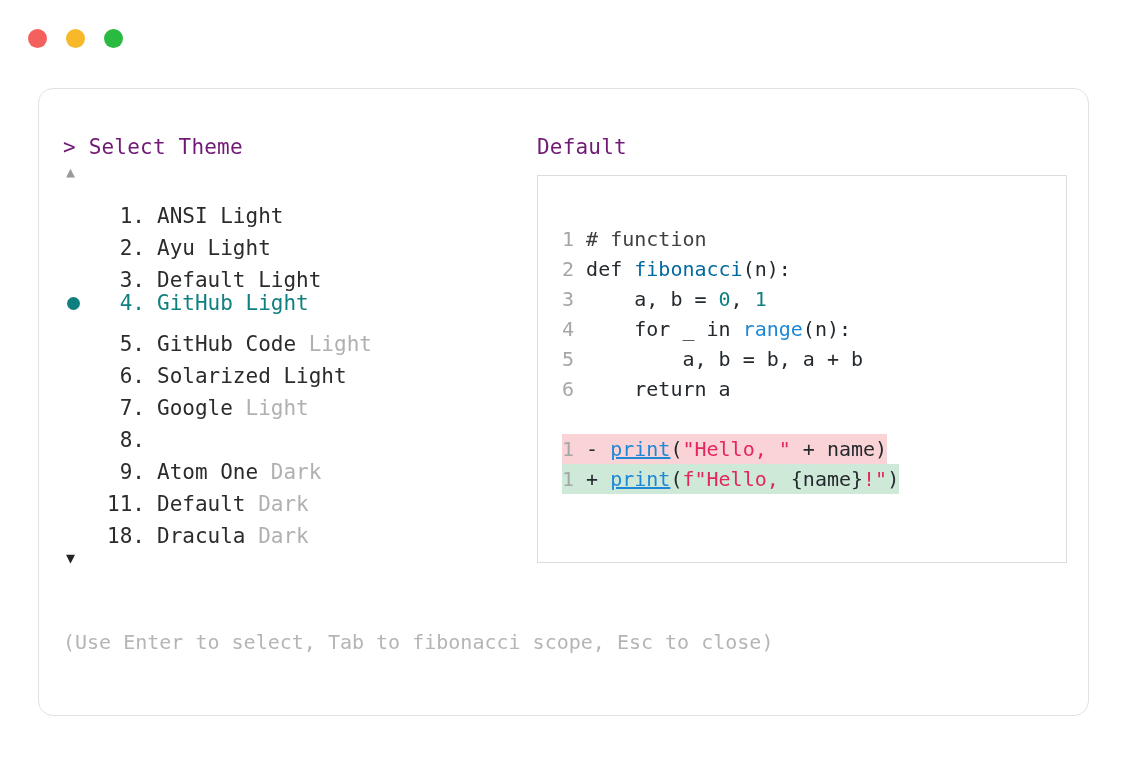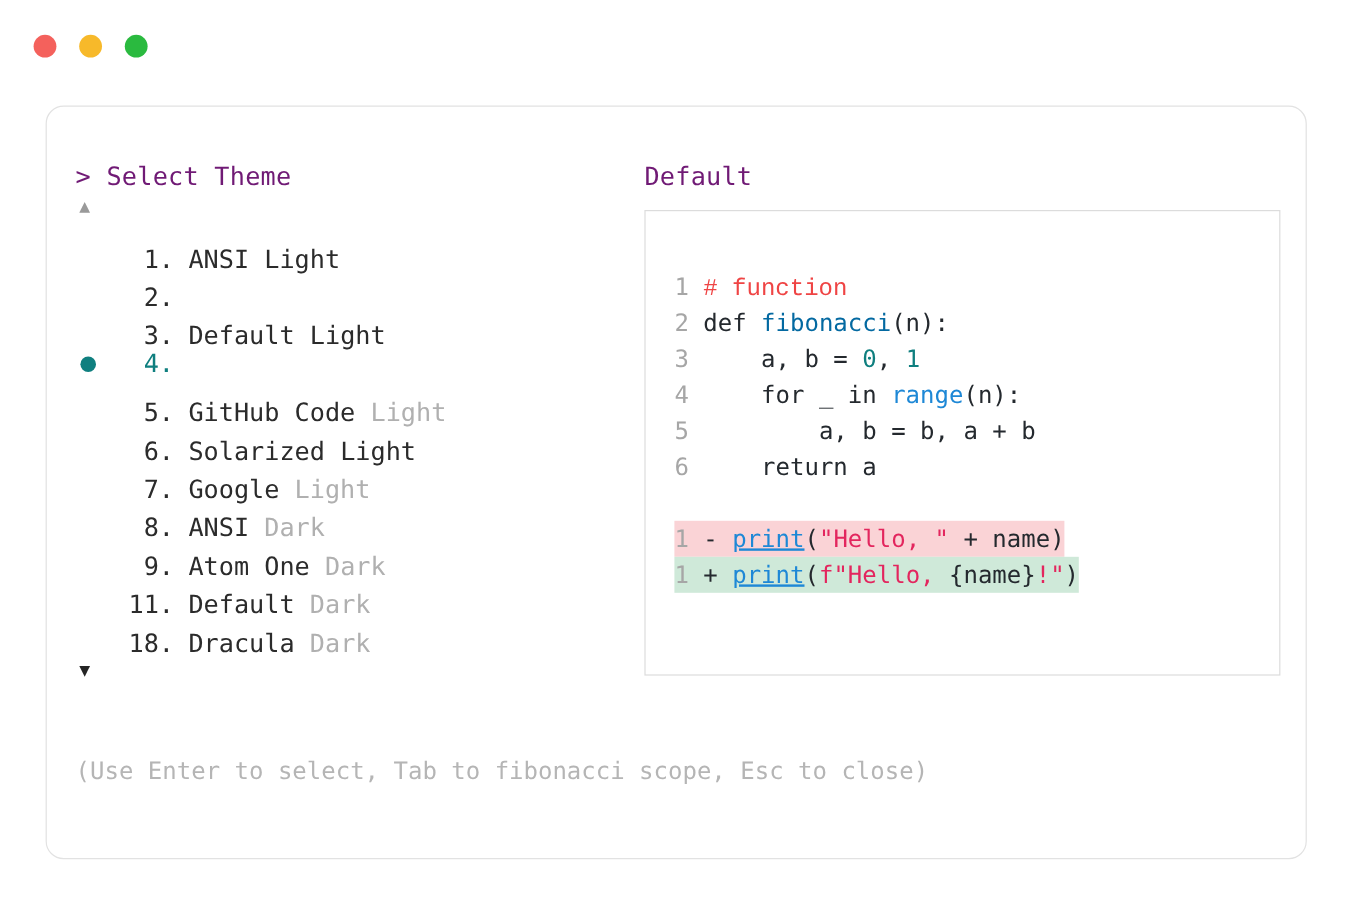--- a/index.html
+++ b/index.html
@@ -186,21 +186,21 @@
   .diff-line {
     height: 30px;
     white-space: pre;
     display: inline-block;
   }
   .diff-del { background: #fad3d6; }
   .diff-add { background: #cfe9d9; }
 
   
   .tok-plain   { color: #24292e; }
-  .tok-comment { color: #ef4444; font-family: Liberation Mono, monospace; }
+  .tok-comment { color: #404040; }
   .tok-func    { color: #0369a1; }
   .tok-kw      { color: #24292e; }
   .tok-num     { color: #0f7f7f; }
   .tok-builtin { color: #1e88d6; }
   .tok-str     { color: #e3265e; }
   .tok-call    { color: #1e88d6; text-decoration: underline; }
 </style>
 </head>
 <body>
 
@@ -213,27 +213,27 @@
 <div class="card">
   <div class="panes">
 
     <div class="left-pane">
       <div class="pane-heading">&gt; Select Theme</div>
 
       <div class="scroll-arrow arrow-up">▲</div>
 
       <div class="theme-list" id="theme-list">
           <div class="theme-row"><span class="bullet-cell"></span><span class="idx-cell"> 1.</span><span class="name-cell"><span>ANSI</span><span class="variant"> Light</span></span></div>
-          <div class="theme-row"><span class="bullet-cell"></span><span class="idx-cell"> 2.</span></div>
+          <div class="theme-row"><span class="bullet-cell"></span><span class="idx-cell"> 2.</span><span class="name-cell"><span>Ayu</span><span class="variant"> Light</span></span></div>
           <div class="theme-row"><span class="bullet-cell"></span><span class="idx-cell"> 3.</span><span class="name-cell"><span>Default</span><span class="variant"> Light</span></span></div>
-          <div class="theme-row selected"><span class="bullet-cell"><span class="bullet"></span></span><span class="idx-cell"> 4.</span></div>
+          <div class="theme-row selected"><span class="bullet-cell"><span class="bullet"></span></span><span class="idx-cell"> 4.</span><span class="name-cell"><span>GitHub</span><span class="variant"> Light</span></span></div>
           <div class="theme-row"><span class="bullet-cell"></span><span class="idx-cell"> 5.</span><span class="name-cell"><span>GitHub Code</span><span class="variant muted"> Light</span></span></div>
           <div class="theme-row"><span class="bullet-cell"></span><span class="idx-cell"> 6.</span><span class="name-cell"><span>Solarized</span><span class="variant"> Light</span></span></div>
           <div class="theme-row"><span class="bullet-cell"></span><span class="idx-cell"> 7.</span><span class="name-cell"><span>Google</span><span class="variant muted"> Light</span></span></div>
-          <div class="theme-row"><span class="bullet-cell"></span><span class="idx-cell"> 8.</span><span class="name-cell"><span>ANSI</span><span class="variant muted"> Dark</span></span></div>
+          <div class="theme-row"><span class="bullet-cell"></span><span class="idx-cell"> 8.</span></div>
           <div class="theme-row"><span class="bullet-cell"></span><span class="idx-cell"> 9.</span><span class="name-cell"><span>Atom One</span><span class="variant muted"> Dark</span></span></div>
           <div class="theme-row"><span class="bullet-cell"></span><span class="idx-cell">11.</span><span class="name-cell"><span>Default</span><span class="variant muted"> Dark</span></span></div>
           <div class="theme-row"><span class="bullet-cell"></span><span class="idx-cell">18.</span><span class="name-cell"><span>Dracula</span><span class="variant muted"> Dark</span></span></div>
         </div>
 
       <div class="scroll-arrow arrow-down">▼</div>
     </div>
 
     <div class="hint">(Use Enter to select, Tab to fibonacci scope, Esc to close)</div>
 

